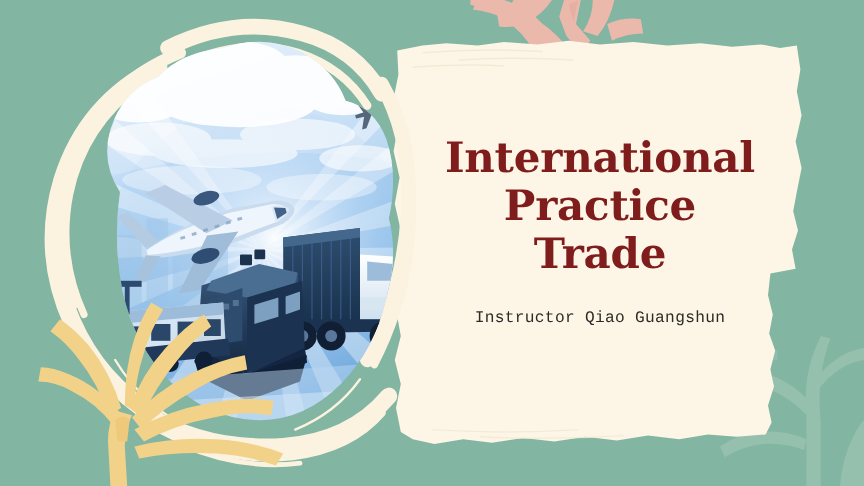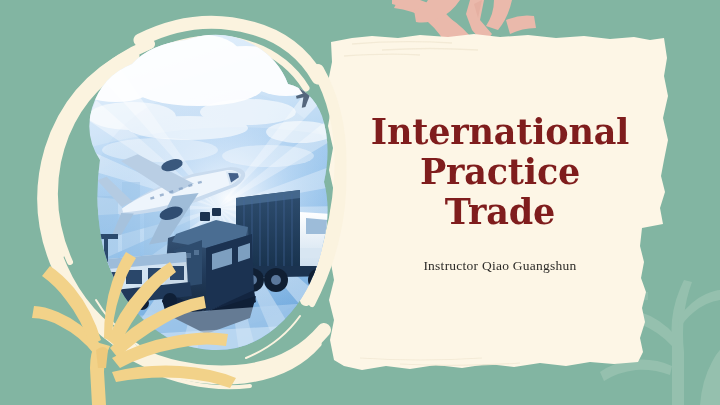--- a/index.html
+++ b/index.html
@@ -41,21 +41,21 @@
     letter-spacing: -0.2px;
     color: #7f1d1d;
     white-space: nowrap;
   }
   #subtitle {
     position: absolute;
     left: 350px;
     top: 258px;
     width: 300px;
     text-align: center;
-    font-family: Liberation Serif, serif;
+    font-family: Liberation Mono, monospace;
     font-size: 13.5px;
     letter-spacing: 0.25px;
     color: #2c2b28;
     z-index: 40;
   }
 </style>
 </head>
 <body>
 
 <div id="slide">

